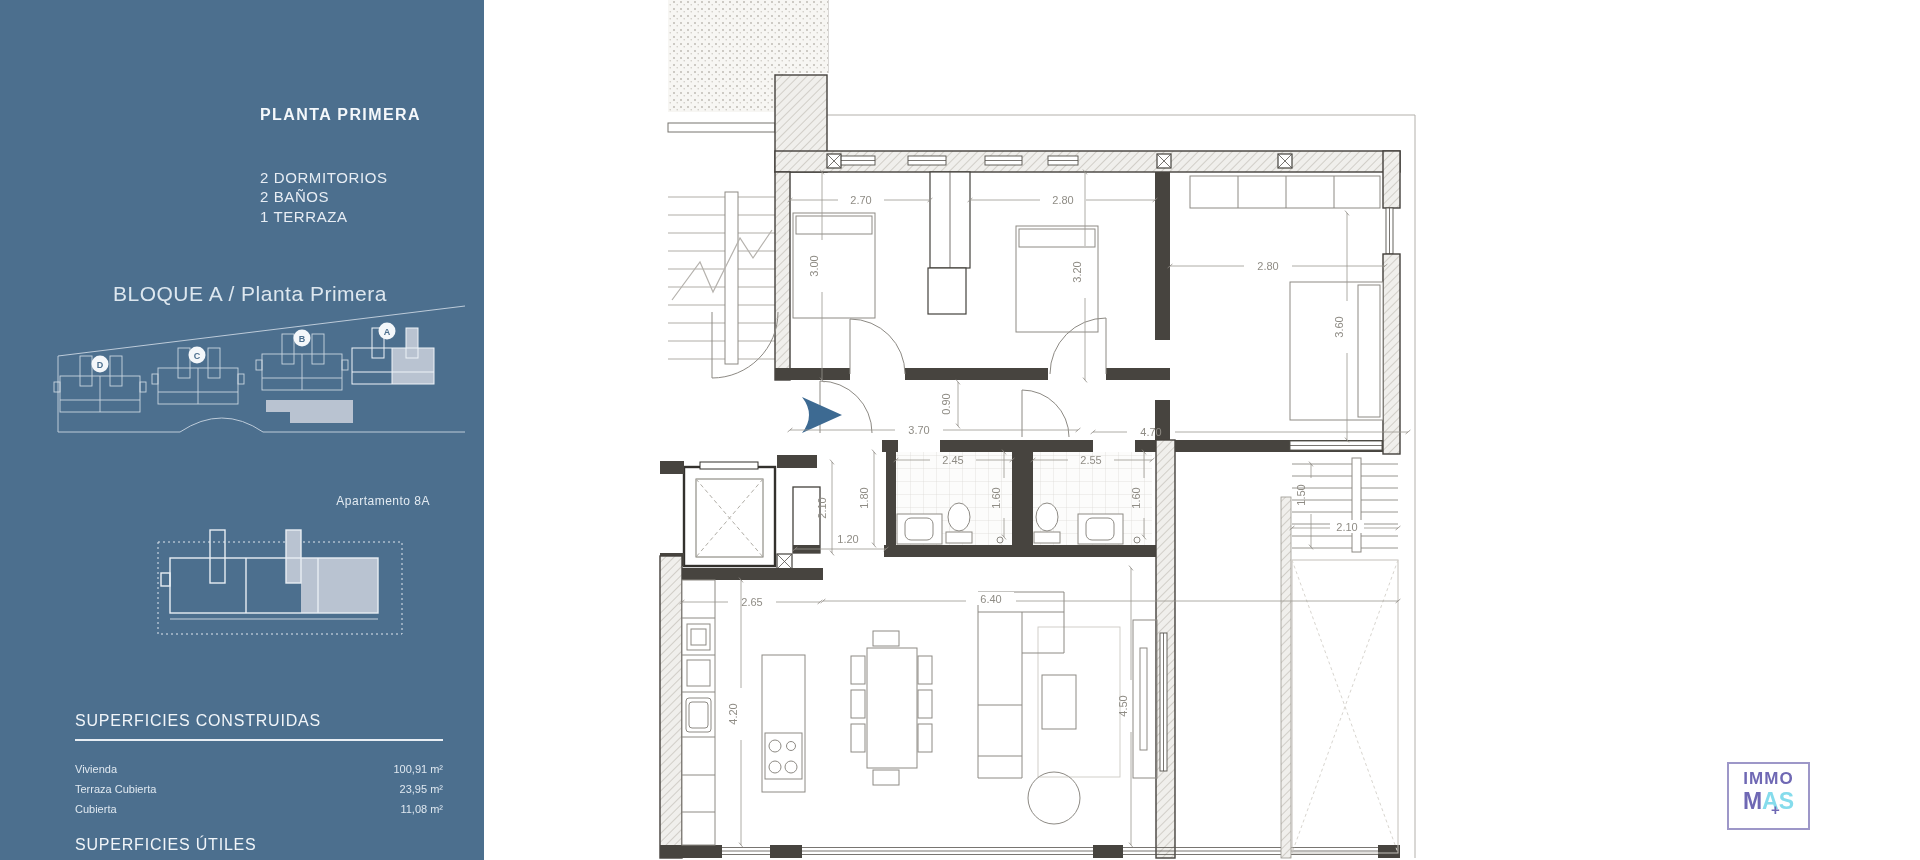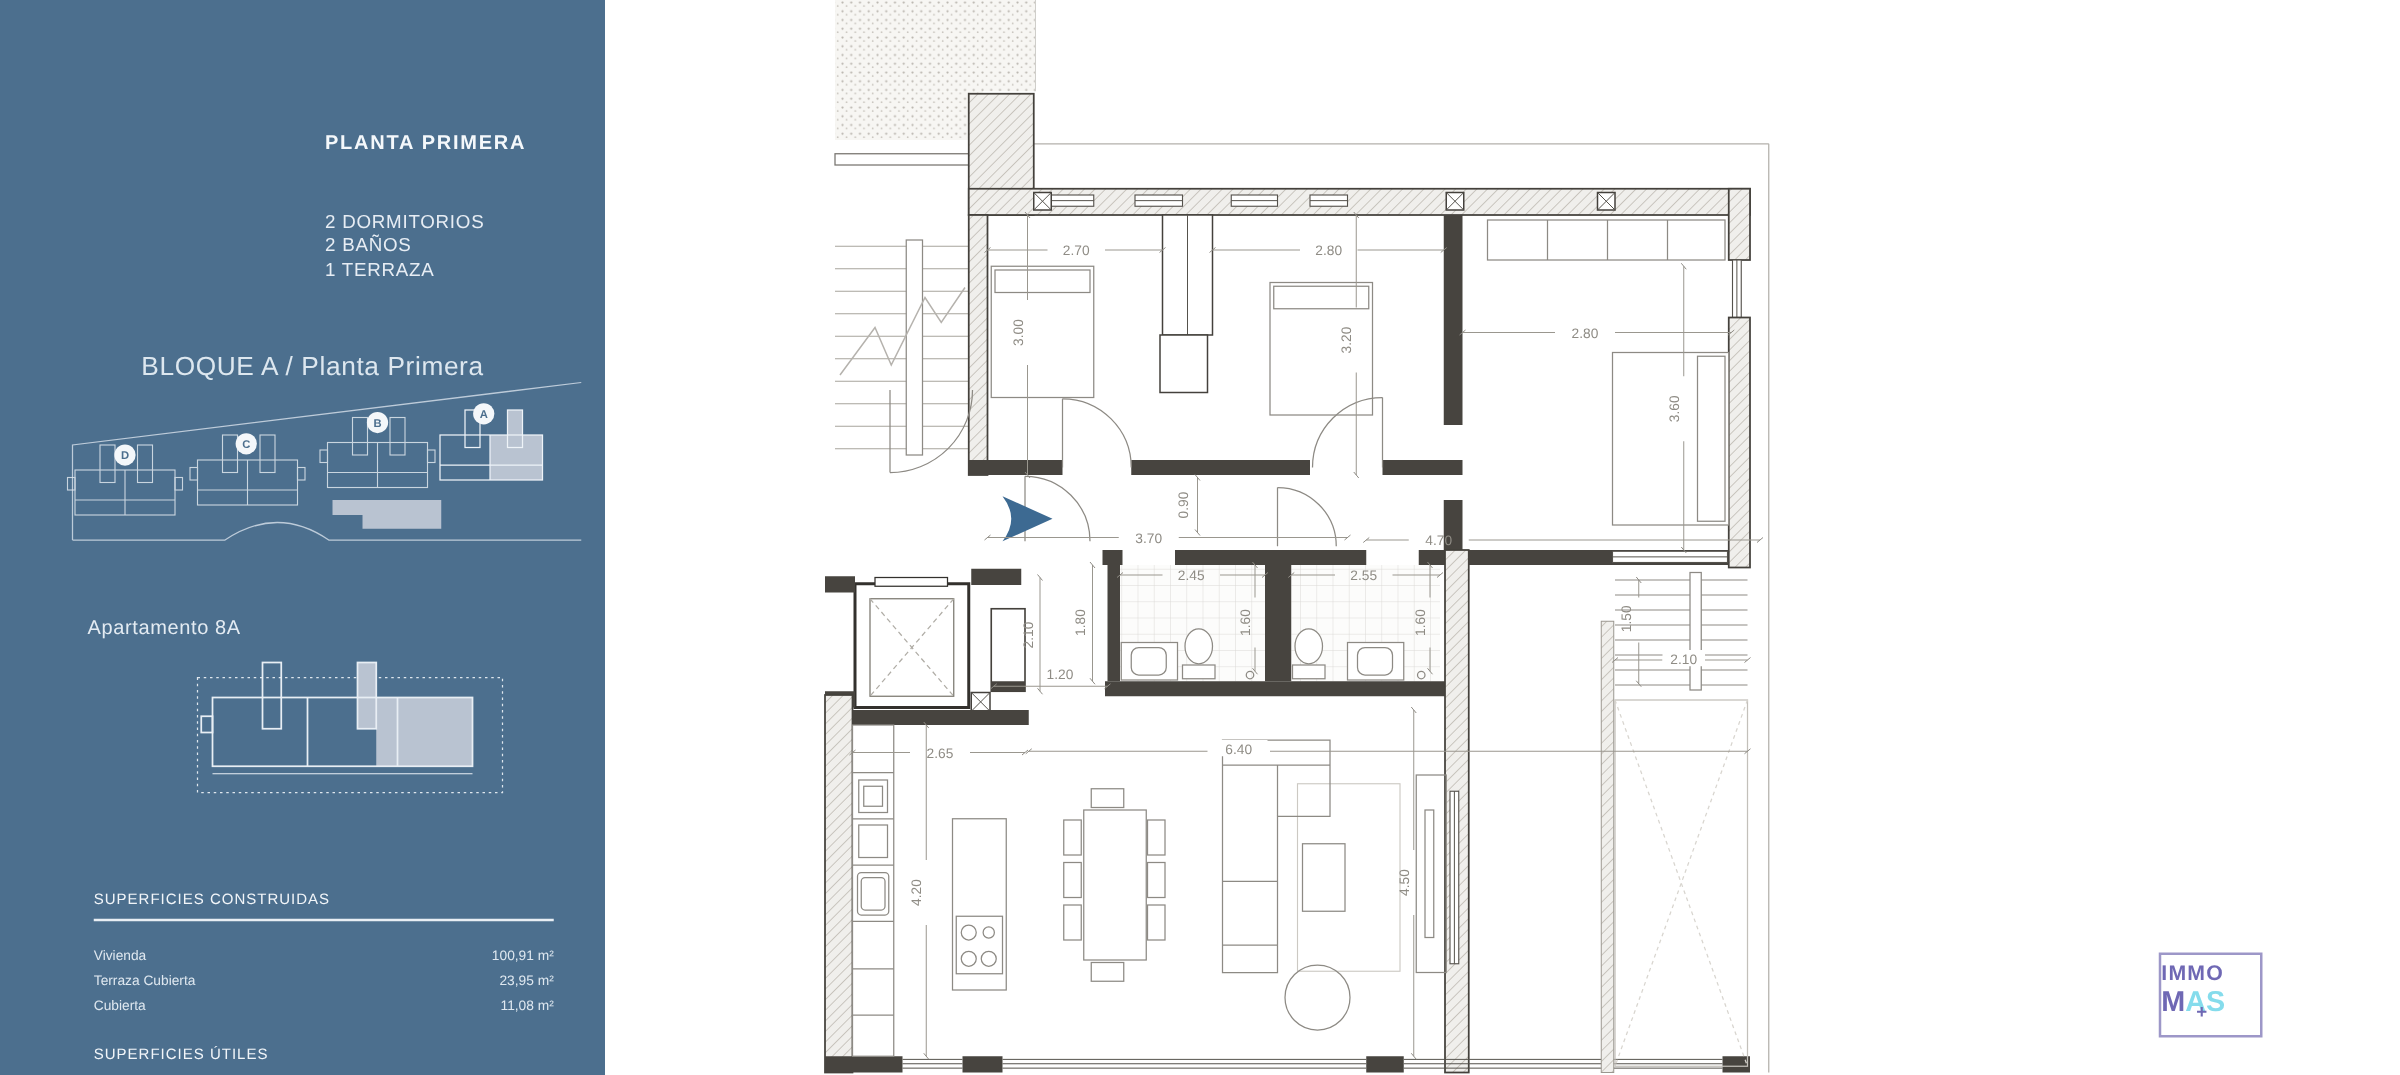--- a/index.html
+++ b/index.html
@@ -6,44 +6,44 @@
   .page{position:relative;width:1920px;height:860px;background:#fff;overflow:hidden;
         font-family:"Liberation Sans",sans-serif;}
   
   .sidebar{position:absolute;left:0;top:0;width:484px;height:860px;background:#4c6f8e;color:#e9eff5;}
   .sb-title{position:absolute;left:260px;top:106px;font-size:16px;font-weight:700;
             letter-spacing:1.4px;color:#f4f8fb;white-space:nowrap;}
   .sb-features{position:absolute;left:260px;top:168px;font-size:15px;line-height:19.3px;
             letter-spacing:.6px;color:#e7edf4;}
   .sb-block{position:absolute;left:70px;top:282px;width:360px;text-align:center;
             font-size:21px;letter-spacing:.5px;color:#dde7ef;}
-  .sb-apart{position:absolute;left:70px;top:494px;width:360px;text-align:left;
-            font-size:16px;letter-spacing:.5px;color:#e3ebf2;}
+  .sb-apart{position:absolute;left:70px;top:494px;width:360px;text-align:right;
+            font-size:12px;letter-spacing:.5px;color:#e3ebf2;}
   .sb-svg{position:absolute;left:0;}
   .surf{position:absolute;left:75px;width:368px;color:#eef3f8;}
-  .surf-h{font-size:12px;letter-spacing:.8px;color:#f1f5f9;}
+  .surf-h{font-size:16px;letter-spacing:.8px;color:#f1f5f9;}
   .surf-rule{height:2px;background:#e8eef4;margin-top:9px;}
   .surf-rows{margin-top:18px;font-size:11px;line-height:20px;color:#dfe8f0;}
   .surf-row{display:flex;justify-content:space-between;}
   
   .plan-svg{position:absolute;left:483px;top:0;}
   .wall{fill:url(#hatch);stroke:#44413c;stroke-width:1.4;}
   .dwall{fill:#47443f;stroke:none;}
   .thin{stroke:#b3b0ab;stroke-width:1;fill:none;}
   .furn{stroke:#8d8a84;stroke-width:1;fill:#fff;}
   .furno{stroke:#8d8a84;stroke-width:1;fill:none;}
   .dim{stroke:#9a978f;stroke-width:.8;fill:none;}
   .dimt{font-size:11px;fill:#8f8c85;}
   .win{fill:#fff;stroke:#55524c;stroke-width:.9;}
   .winl{stroke:#55524c;stroke-width:.8;fill:none;}
   .door{stroke:#8d8a84;stroke-width:1;fill:none;}
   .col{fill:#fff;stroke:#44413c;stroke-width:1.2;}
   
   .logo{position:absolute;left:1727px;top:762px;width:83px;height:68px;background:#fff;
-        border:2px solid #9d97c8;box-sizing:border-box;text-align:left;}
+        border:2px solid #9d97c8;box-sizing:border-box;text-align:center;}
   .logo-l1{margin-top:5px;font-size:17px;font-weight:700;letter-spacing:1px;color:#6f68b4;}
   .logo-l2{position:relative;display:inline-block;font-size:23px;font-weight:700;line-height:24px;}
   .lp{color:#6f68b4;} .lc{color:#85dcec;}
   .logo-plus{position:absolute;left:28px;top:9px;font-size:15px;font-weight:700;color:#6f68b4;}
 </style>
 </head>
 <body>
 
 <div class="page">
 

